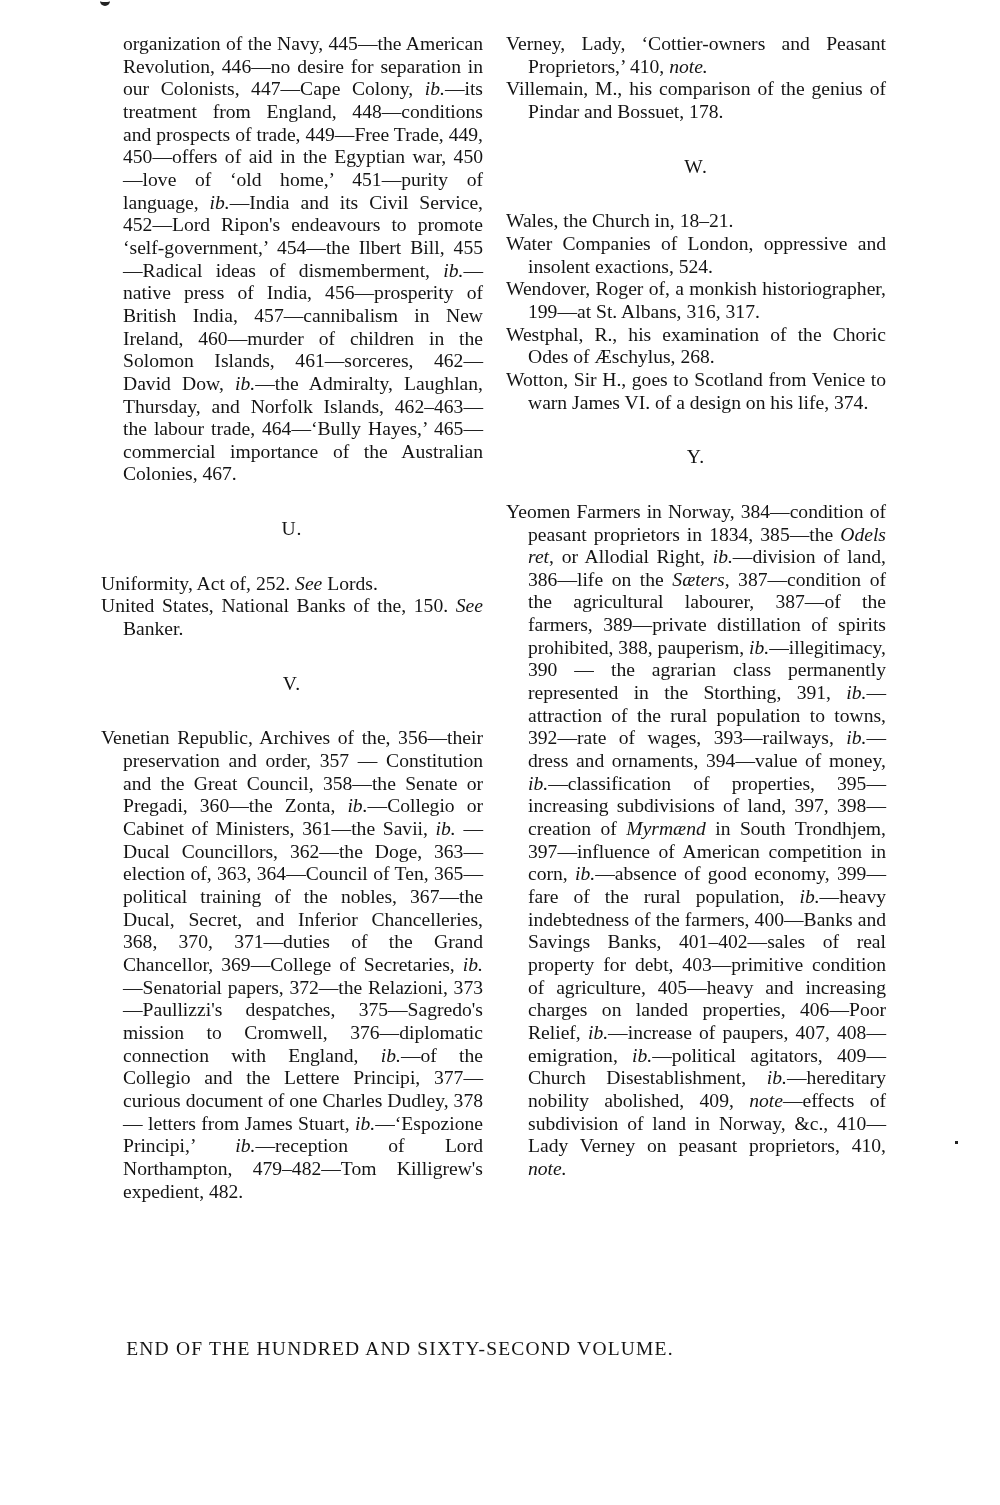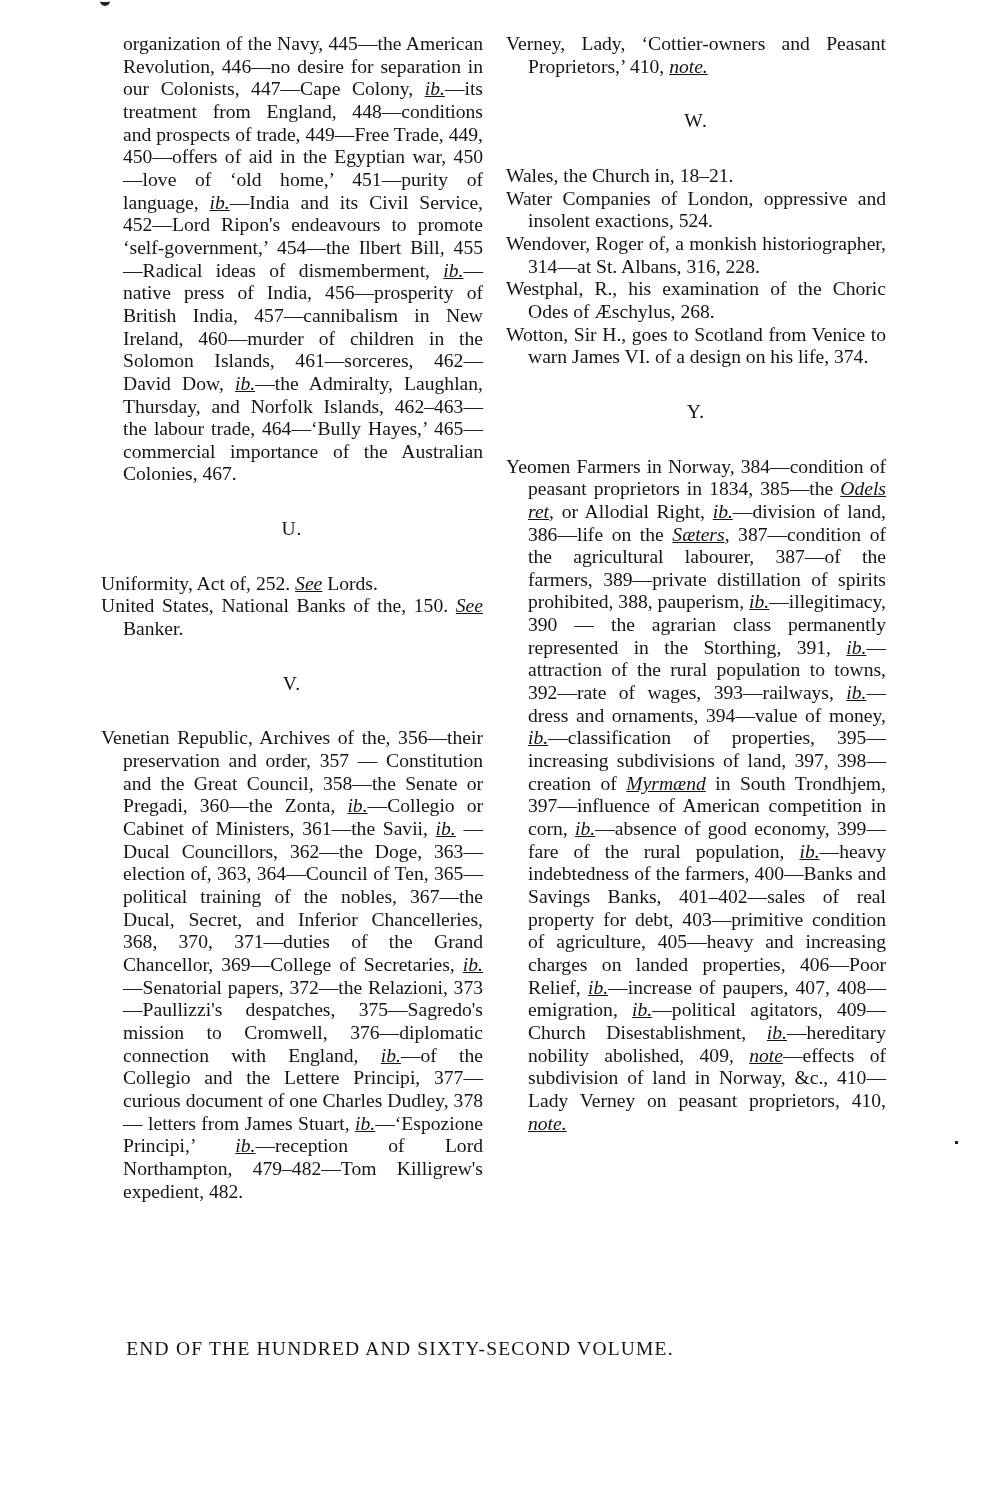--- a/index.html
+++ b/index.html
@@ -27,21 +27,21 @@
       margin: 0;
     }
     .para.cont { padding-left: 22px; text-indent: 0; }
     .letter {
       text-align: center; margin: 0; padding: 0;
       font-size: 19.6px;
       letter-spacing: 1px;
     }
     .gap-before { margin-top: 32px; }
     .gap-after { margin-bottom: 32px; }
-    i { font-style: italic; text-decoration: underline; }
+    i { font-style: italic; }
     .footer {
       position: absolute; top: 1338px; left: 0; width: 800px;
       text-align: center; font-size: 19.5px; letter-spacing: 1.2px;
     }
   </style>
 </head>
 <body>
 
 <div class="page-mark"></div>
 <div class="stray-dot"></div>
@@ -52,25 +52,26 @@
   <p class="letter gap-before gap-after">U.</p>
   <p class="para">Uniformity, Act of, 252.   <i>See</i> Lords.</p>
   <p class="para">United States, National Banks of the, 150.   <i>See</i> Banker.</p>
 
   <p class="letter gap-before gap-after">V.</p>
   <p class="para">Venetian Republic, Archives of the, 356—their preservation and order, 357 — Constitution and the Great Council, 358—the Senate or Pregadi, 360—the Zonta, <i>ib.</i>—Collegio or Cabinet of Ministers, 361—the Savii, <i>ib.</i> — Ducal Councillors, 362—the Doge, 363—election of, 363, 364—Council of Ten, 365—political training of the nobles, 367—the Ducal, Secret, and Inferior Chancelleries, 368, 370, 371—duties of the Grand Chancellor, 369—College of Secretaries, <i>ib.</i>—Senatorial papers, 372—the Relazioni, 373—Paullizzi's despatches, 375—Sagredo's mission to Cromwell, 376—diplomatic connection with England, <i>ib.</i>—of the Collegio and the Lettere Principi, 377—curious document of one Charles Dudley, 378 — letters from James Stuart, <i>ib.</i>—‘Espozione Principi,’ <i>ib.</i>—reception of Lord Northampton, 479–482—Tom Killigrew's expedient, 482.</p>
 </div>
 
 <div class="col col-right">
   <p class="para">Verney, Lady, ‘Cottier-owners and Peasant Proprietors,’ 410, <i>note.</i></p>
+  <p class="para">Villemain, M., his comparison of the genius of Pindar and Bossuet, 178.</p>
 
   <p class="letter gap-before gap-after">W.</p>
   <p class="para">Wales, the Church in, 18–21.</p>
   <p class="para">Water Companies of London, oppressive and insolent exactions, 524.</p>
-  <p class="para">Wendover, Roger of, a monkish historiographer, 314—at St. Albans, 316, 228.</p>
+  <p class="para">Wendover, Roger of, a monkish historiographer, 199—at St. Albans, 316, 317.</p>
   <p class="para">Westphal, R., his examination of the Choric Odes of Æschylus, 268.</p>
   <p class="para">Wotton, Sir H., goes to Scotland from Venice to warn James VI. of a design on his life, 374.</p>
 
   <p class="letter gap-before gap-after">Y.</p>
   <p class="para">Yeomen Farmers in Norway, 384—condition of peasant proprietors in 1834, 385—the <i>Odels ret</i>, or Allodial Right, <i>ib.</i>—division of land, 386—life on the <i>Sæters</i>, 387—condition of the agricultural labourer, 387—of the farmers, 389—private distillation of spirits prohibited, 388, pauperism, <i>ib.</i>—illegitimacy, 390 — the agrarian class permanently represented in the Storthing, 391, <i>ib.</i>—attraction of the rural population to towns, 392—rate of wages, 393—railways, <i>ib.</i>—dress and ornaments, 394—value of money, <i>ib.</i>—classification of properties, 395—increasing subdivisions of land, 397, 398—creation of <i>Myrmænd</i> in South Trondhjem, 397—influence of American competition in corn, <i>ib.</i>—absence of good economy, 399—fare of the rural population, <i>ib.</i>—heavy indebtedness of the farmers, 400—Banks and Savings Banks, 401–402—sales of real property for debt, 403—primitive condition of agriculture, 405—heavy and increasing charges on landed properties, 406—Poor Relief, <i>ib.</i>—increase of paupers, 407, 408—emigration, <i>ib.</i>—political agitators, 409—Church Disestablishment, <i>ib.</i>—hereditary nobility abolished, 409, <i>note</i>—effects of subdivision of land in Norway, &amp;c., 410—Lady Verney on peasant proprietors, 410, <i>note.</i></p>
 </div>
 
 <div class="footer">END OF THE HUNDRED AND SIXTY-SECOND VOLUME.</div>
 
 </body></html>

